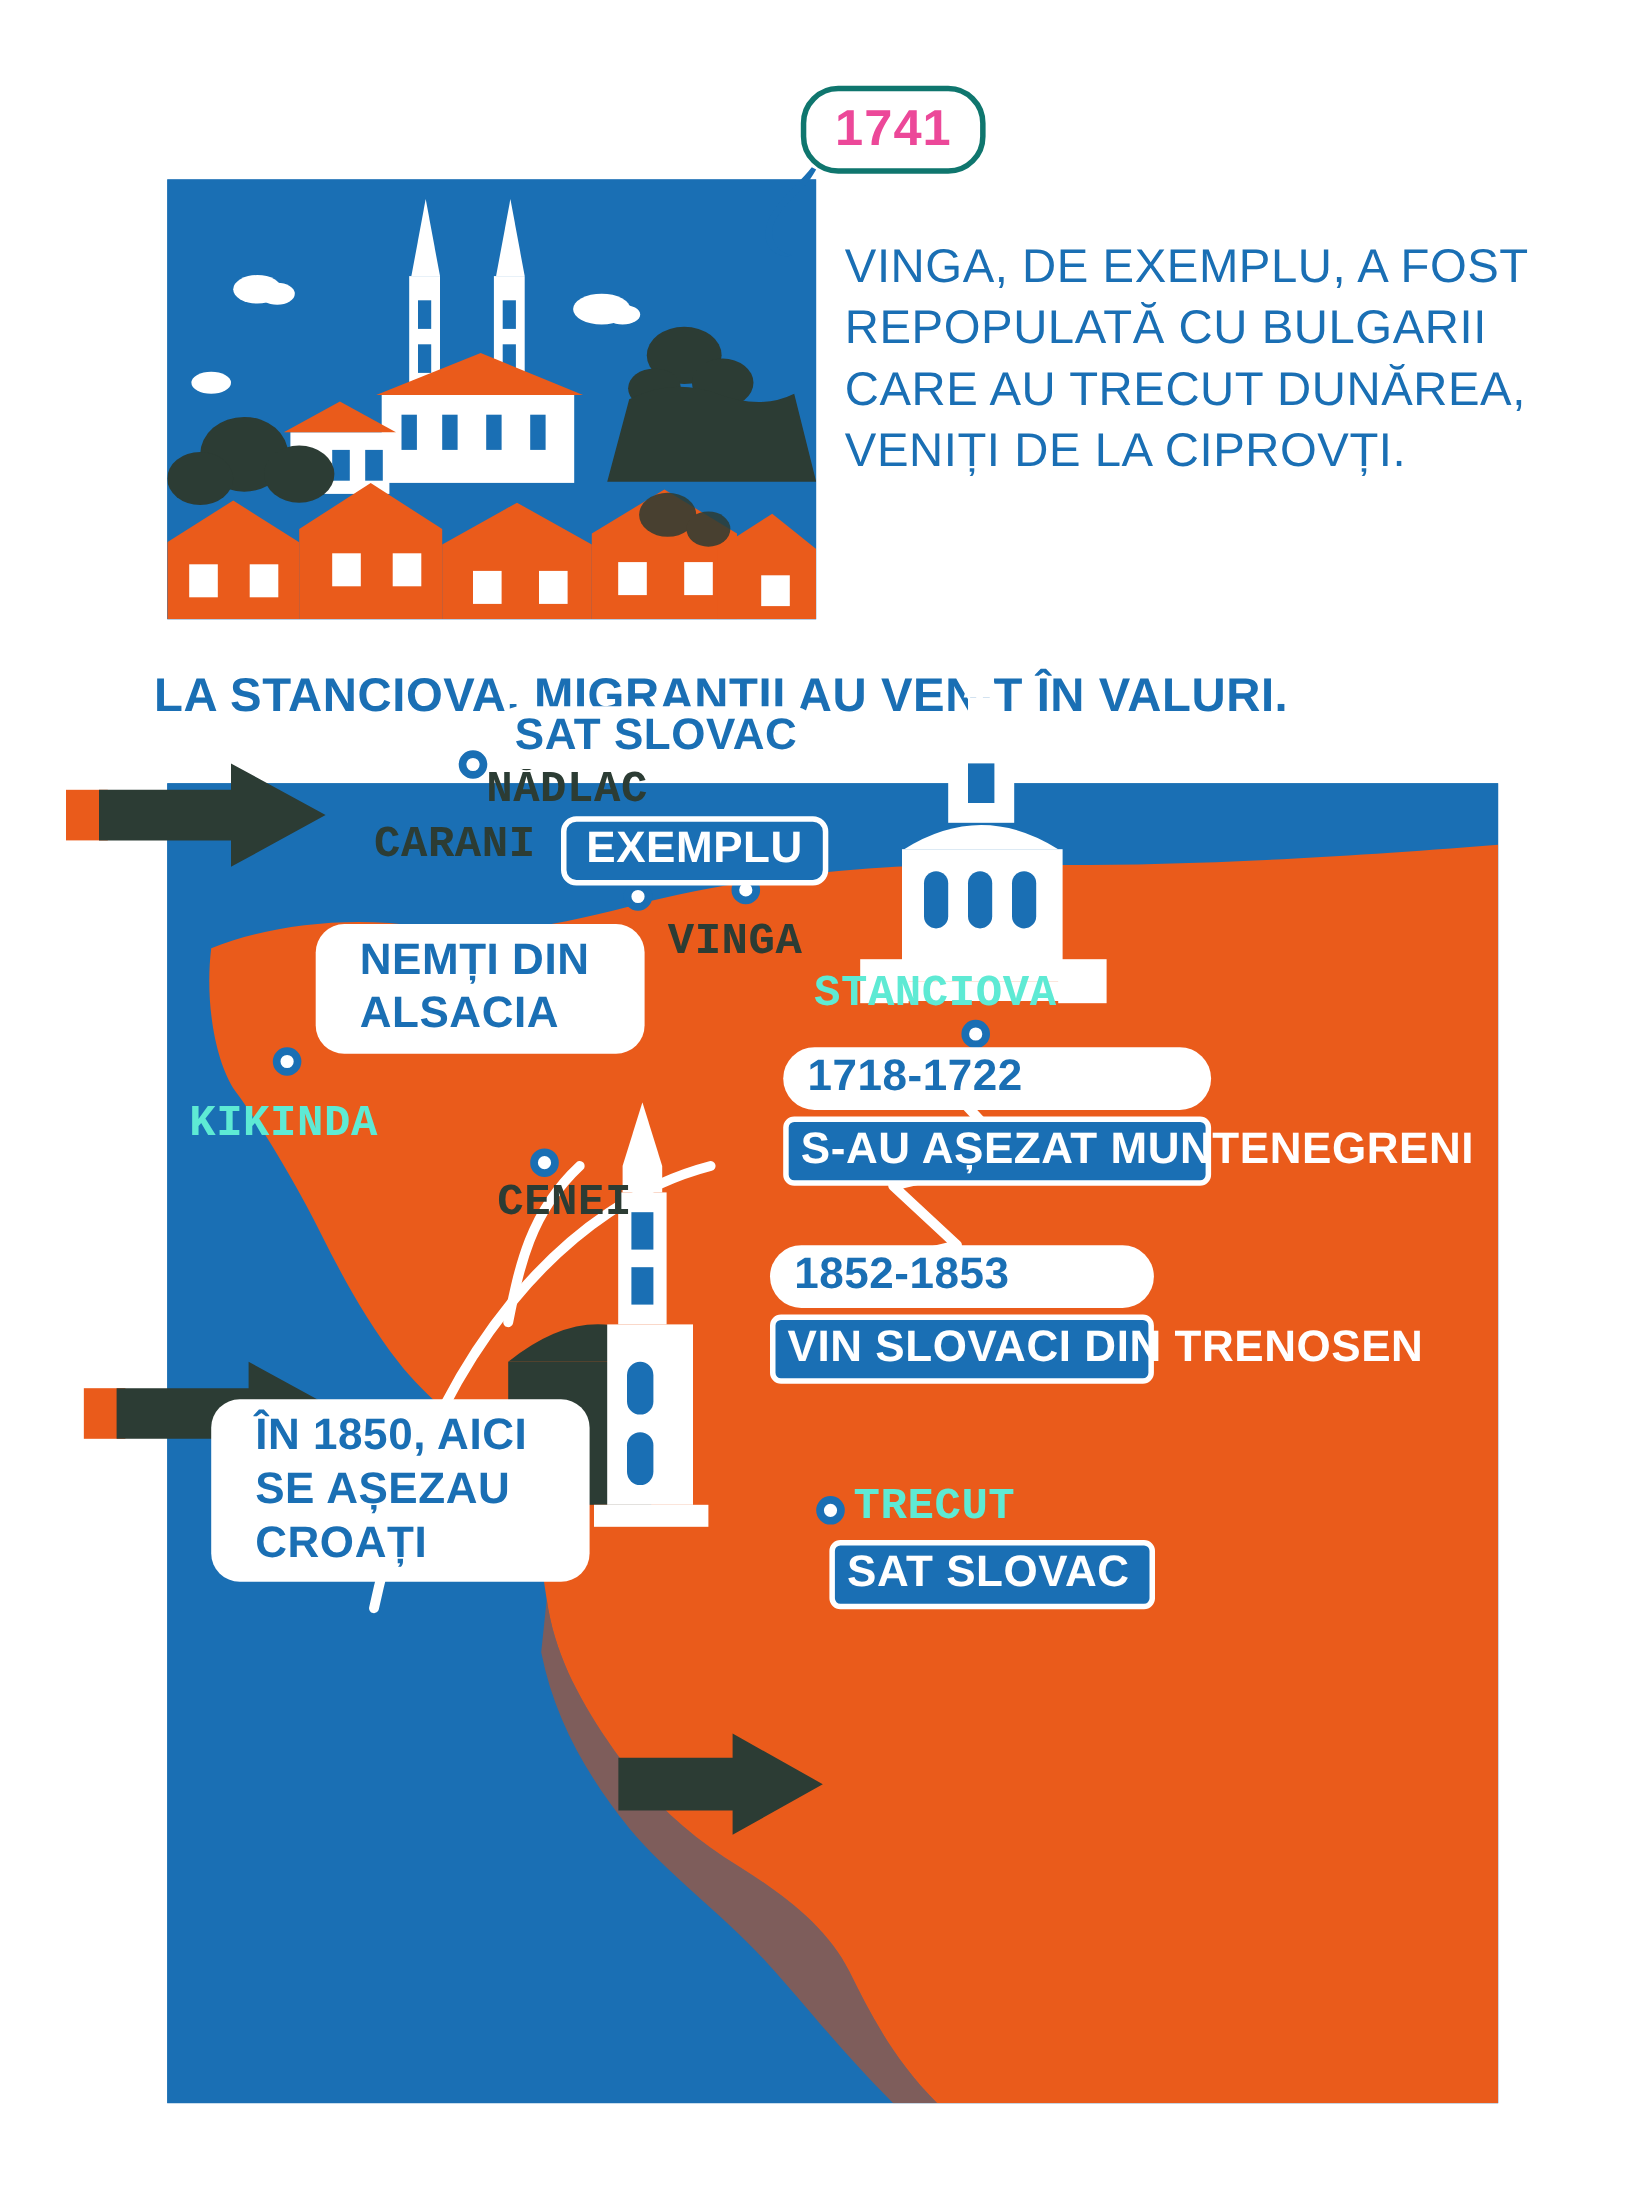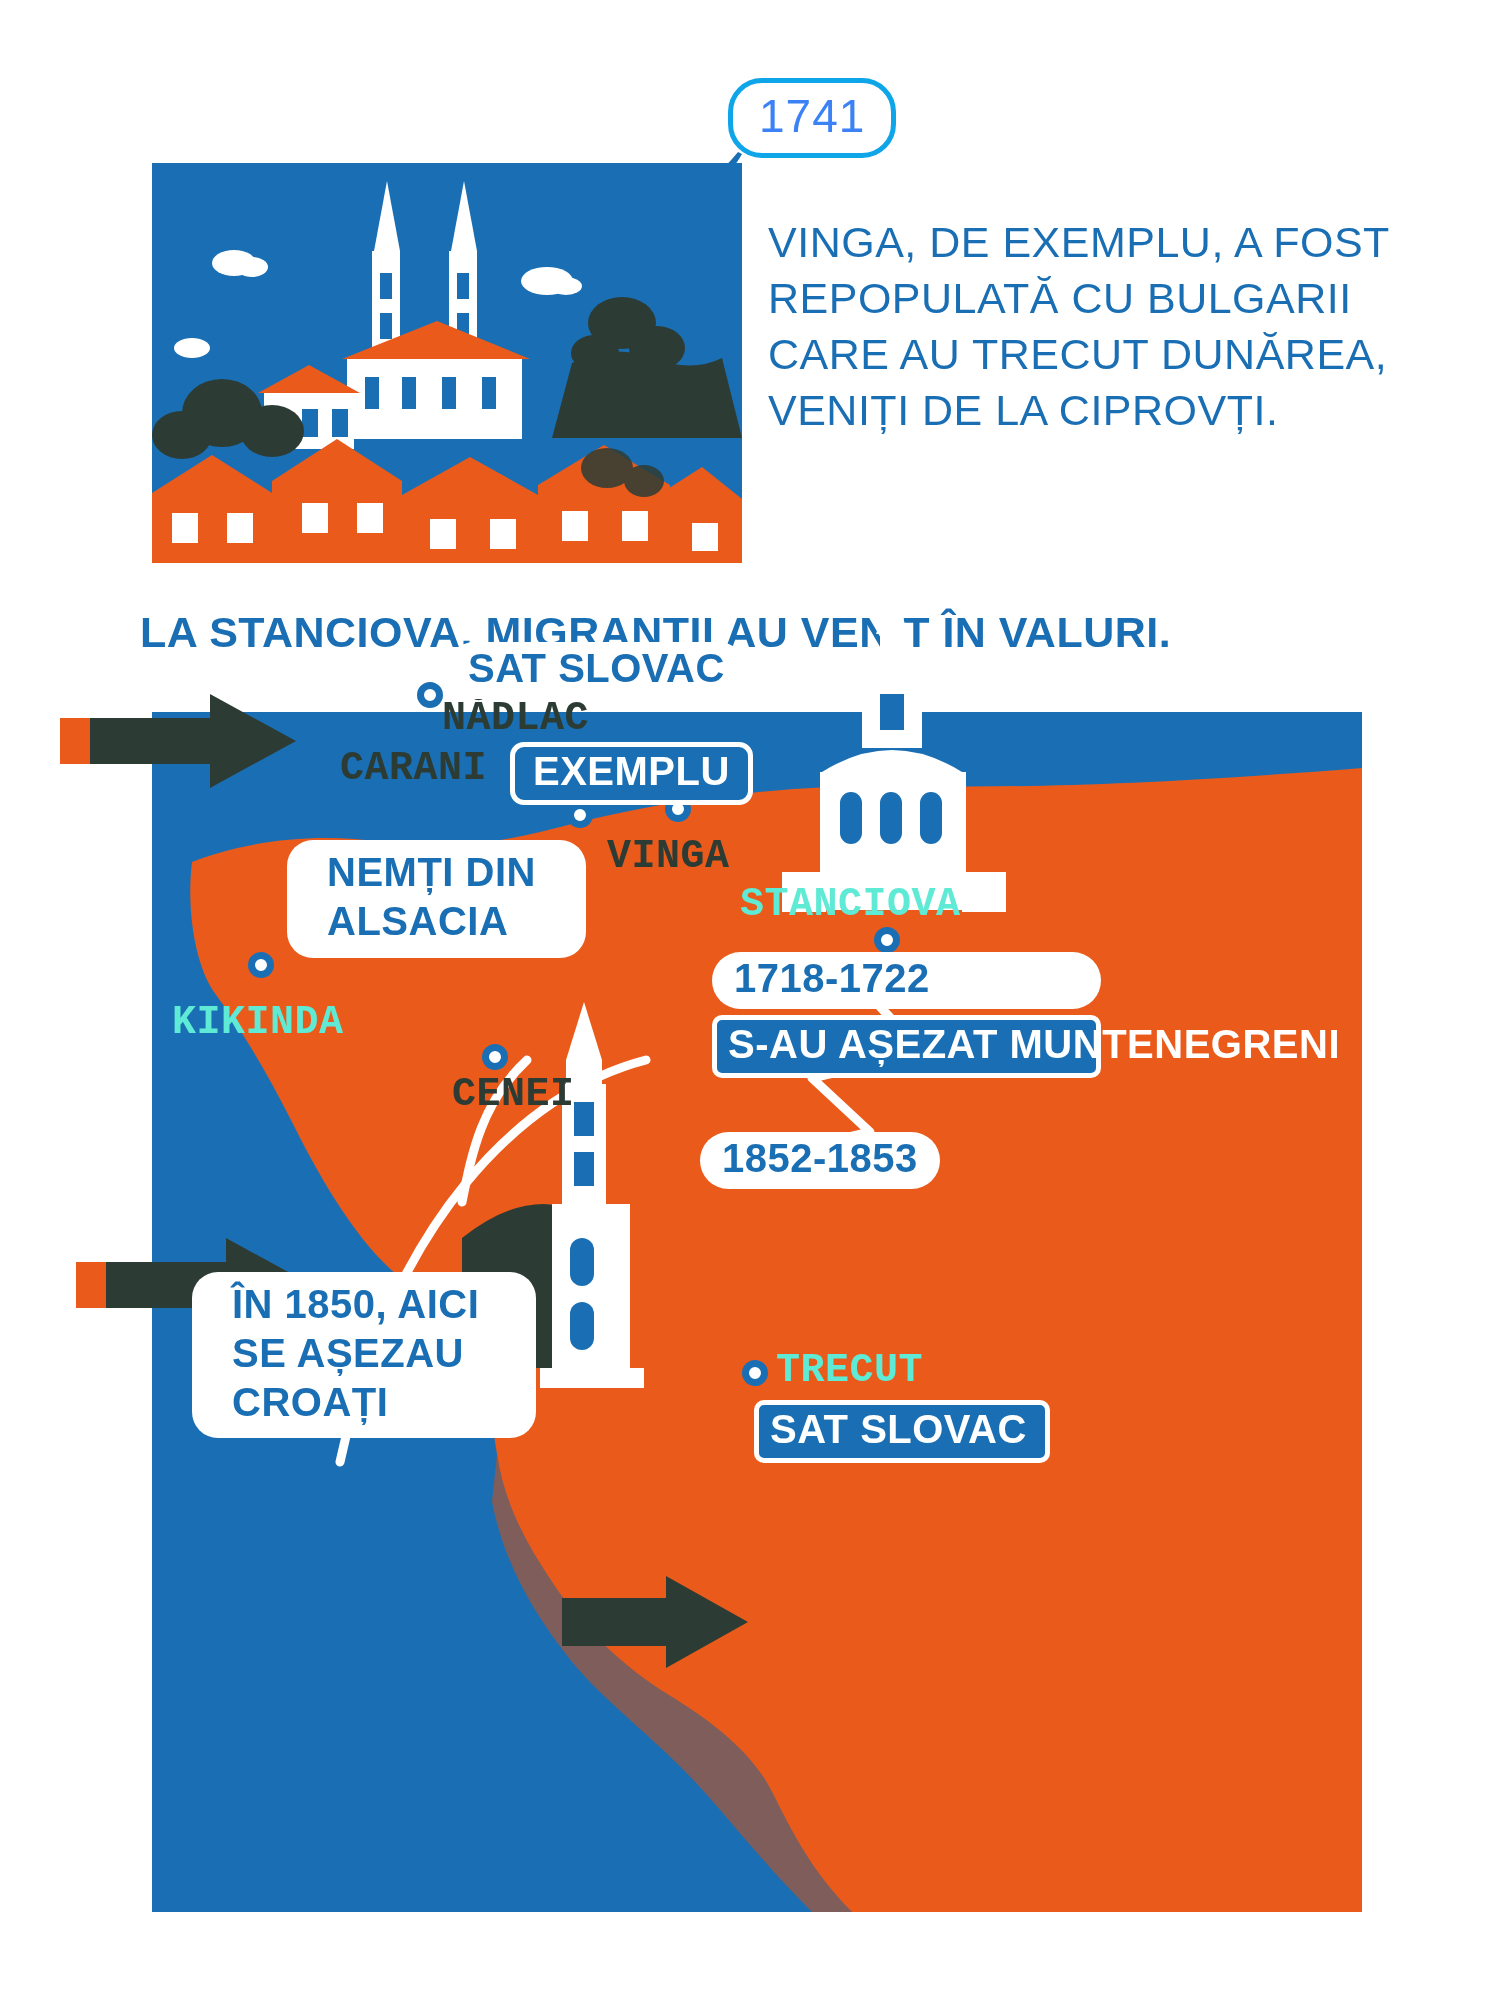--- a/index.html
+++ b/index.html
@@ -32,26 +32,26 @@
     background: #1a6fb4;
     overflow: hidden;
   }
 
   
   .bubble-1741 {
     position: absolute;
     left: 728px;
     top: 78px;
     background: #ffffff;
-    border: 5px solid #0ea5e9;
+    border: 5px solid #0f766e;
     border-radius: 34px;
     padding: 6px 26px 10px 26px;
-    color: #3b82f6;
+    color: #ec4899;
     font-size: 46px;
-    font-weight: normal;
+    font-weight: bold;
     letter-spacing: 1px;
     z-index: 6;
   }
   .bubble-tail {
     position: absolute;
     left: 690px;
     top: 150px;
     width: 60px;
     height: 90px;
     z-index: 5;
@@ -371,20 +371,21 @@
     <div class="tag-blue" style="left:358px; top:30px;">EXEMPLU</div>
     <div class="bubble-white-multi" style="left:135px; top:128px; width:235px;">NEMȚI DIN ALSACIA</div>
 
     <div class="box-group" style="left:560px; top:240px;">
       <span class="tag-white">1718-1722</span>
       <span class="tag-blue flat" style="width:350px;">S-AU AȘEZAT MUNTENEGRENI</span>
     </div>
 
     <div class="box-group" style="left:548px; top:420px;">
       <span class="tag-white">1852-1853</span>
+      <span class="tag-blue flat" style="width:310px;">VIN SLOVACI DIN TRENOSEN</span>
     </div>
 
     <div class="bubble-white-multi" style="left:40px; top:560px; width:280px;">ÎN 1850, AICI SE AȘEZAU CROAȚI</div>
 
     <div class="tag-blue flat" style="left:602px; top:688px;">SAT SLOVAC</div>
 
   </div>
 </div>
 
 </body></html>

